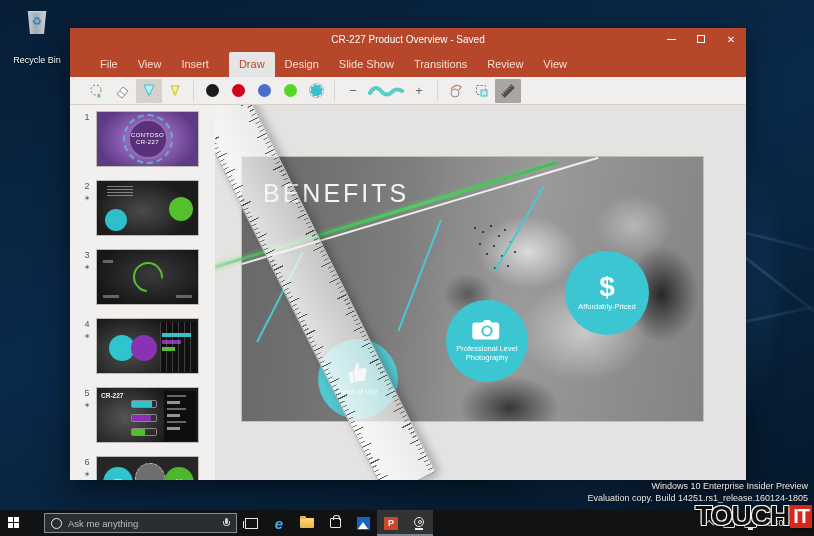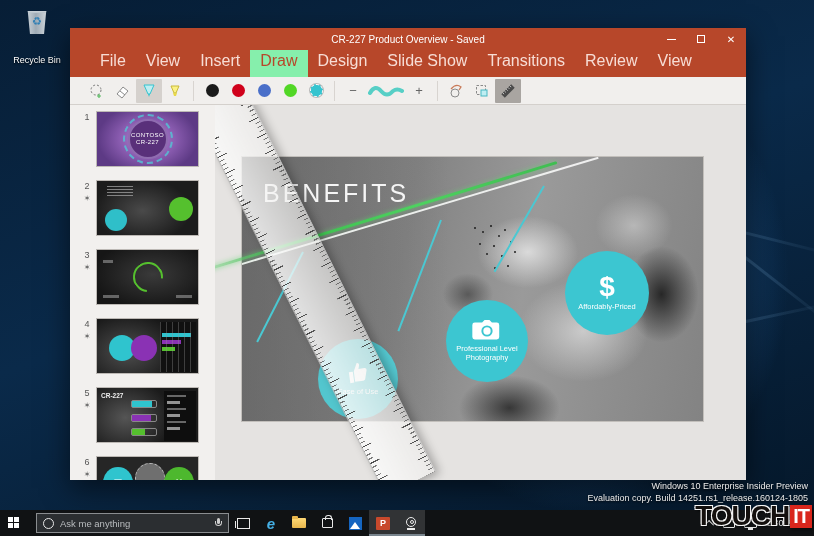--- a/index.html
+++ b/index.html
@@ -28,22 +28,22 @@
   #win { position:absolute; left:70px; top:28px; width:676px; height:452px;
     box-shadow:0 8px 26px rgba(0,0,0,.55); background:#e5e3e1; }
   .titlebar { height:22px; background:#b7472a; display:flex; align-items:center; position:relative; }
   .title-text { position:absolute; left:0; right:0; text-align:center; color:#fff; font-size:10px; }
   .win-btns { margin-left:auto; display:flex; height:100%; z-index:2; }
   .win-btn { width:30px; height:100%; display:flex; align-items:center; justify-content:center; color:#fff; font-size:10px; }
   .max-glyph { width:8px; height:8px; border:1px solid #fff; display:block; }
   .min-glyph { width:9px; height:1px; background:#fff; display:block; }
 
   .tabrow { height:27px; background:#b7472a; display:flex; align-items:flex-end; padding-left:20px; }
-  .tab { color:#f7ddd5; font-size:16px; padding:6px 10px 7px; cursor:default; }
-  .tab.active { background:#86efac; color:#b7472a; border-radius:2px 2px 0 0; }
+  .tab { color:#f7ddd5; font-size:11px; padding:6px 10px 7px; cursor:default; }
+  .tab.active { background:#e5e5e5; color:#b7472a; border-radius:2px 2px 0 0;margin-left:10px; }
 
   .toolbar { height:28px; background:#f1efed; border-bottom:1px solid #d4d0cc;
     display:flex; align-items:center; padding-left:14px; }
   .tool { width:26px; height:24px; display:flex; align-items:center; justify-content:center; border-radius:1px; }
   .tool.sel { background:#d5d1cd; }
   .tool.sel-dark { background:#a9a5a1; }
   .tgroup-sep { width:1px; height:20px; background:#d8d4d0; margin:0 5px; }
   .cdot { width:13px; height:13px; border-radius:50%; }
   .tool-txt { font-size:13px; color:#666; }
 
@@ -148,21 +148,21 @@
       repeating-linear-gradient(to bottom, rgba(90,90,90,.8) 0 1px, transparent 1px 4.5px) right 0/5px 100% no-repeat; }
 
   
   #taskbar { position:absolute; left:0; bottom:0; width:814px; height:26px; background:#101214;
     display:flex; align-items:center; z-index:5; }
   .tb-btn { width:28px; height:26px; display:flex; align-items:center; justify-content:center; flex:none; }
   .tb-btn.hl { background:rgba(255,255,255,.14); box-shadow:inset 0 -2px 0 rgba(180,200,215,.55); }
   .win-logo { width:12px; height:12px; display:grid; grid-template-columns:5px 5px; grid-template-rows:5px 5px; gap:1px; }
   .win-logo i { background:#fff; }
   #searchbox { width:193px; height:20px; background:#2b2e31; border:1px solid #8a8d90;
-    display:flex; align-items:center; padding:0 6px; gap:6px; flex:none; margin-left:8px; }
+    display:flex; align-items:center; padding:0 6px; gap:6px; flex:none; margin-left:16px; }
   .cortana-ring { width:11px; height:11px; border:1.5px solid #e8e8e8; border-radius:50%; flex:none; }
   .search-text { color:#b9bcbf; font-size:9.5px; flex:1; white-space:nowrap; overflow:hidden; }
   .mic { width:7px; height:10px; position:relative; flex:none; }
   .mic i { position:absolute; left:2px; top:0; width:3px; height:6px; background:#cfcfcf; border-radius:2px; }
   .mic b { position:absolute; left:0; top:3px; width:7px; height:5px; border:1px solid #cfcfcf;
     border-top:none; border-radius:0 0 4px 4px; }
   .taskview { width:13px; height:11px; border:1px solid #e8e8e8; position:relative; }
   .taskview::before { content:""; position:absolute; left:-3px; top:2px; width:3px; height:7px; border-left:1px solid #e8e8e8; }
   .edge-e { color:#45b0e6; font-size:15px; font-weight:bold; font-style:italic; line-height:15px; }
   .folder { width:14px; height:10px; background:linear-gradient(#ffd976,#e8b64c); border-radius:1px; position:relative; }

